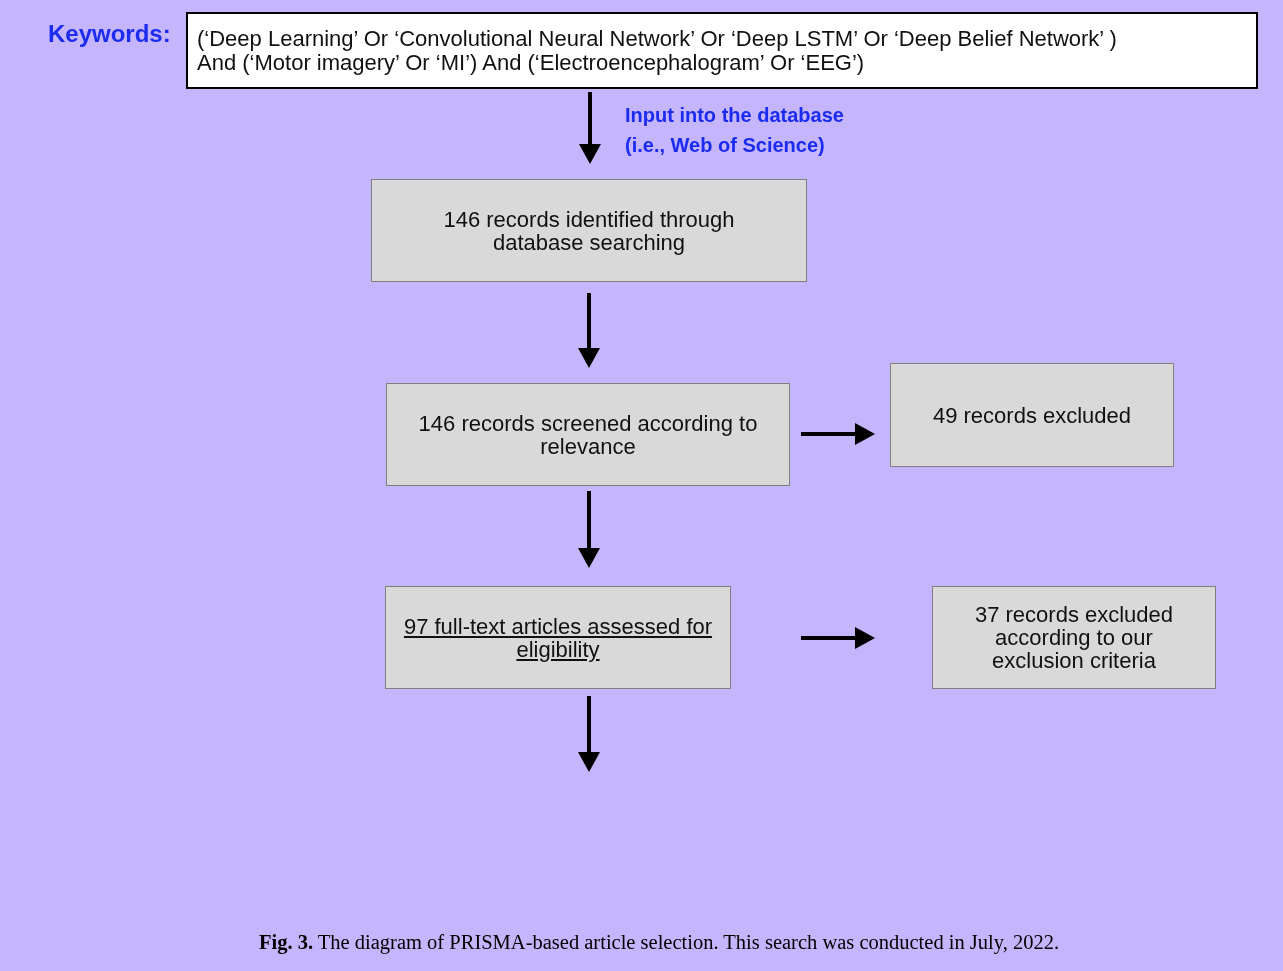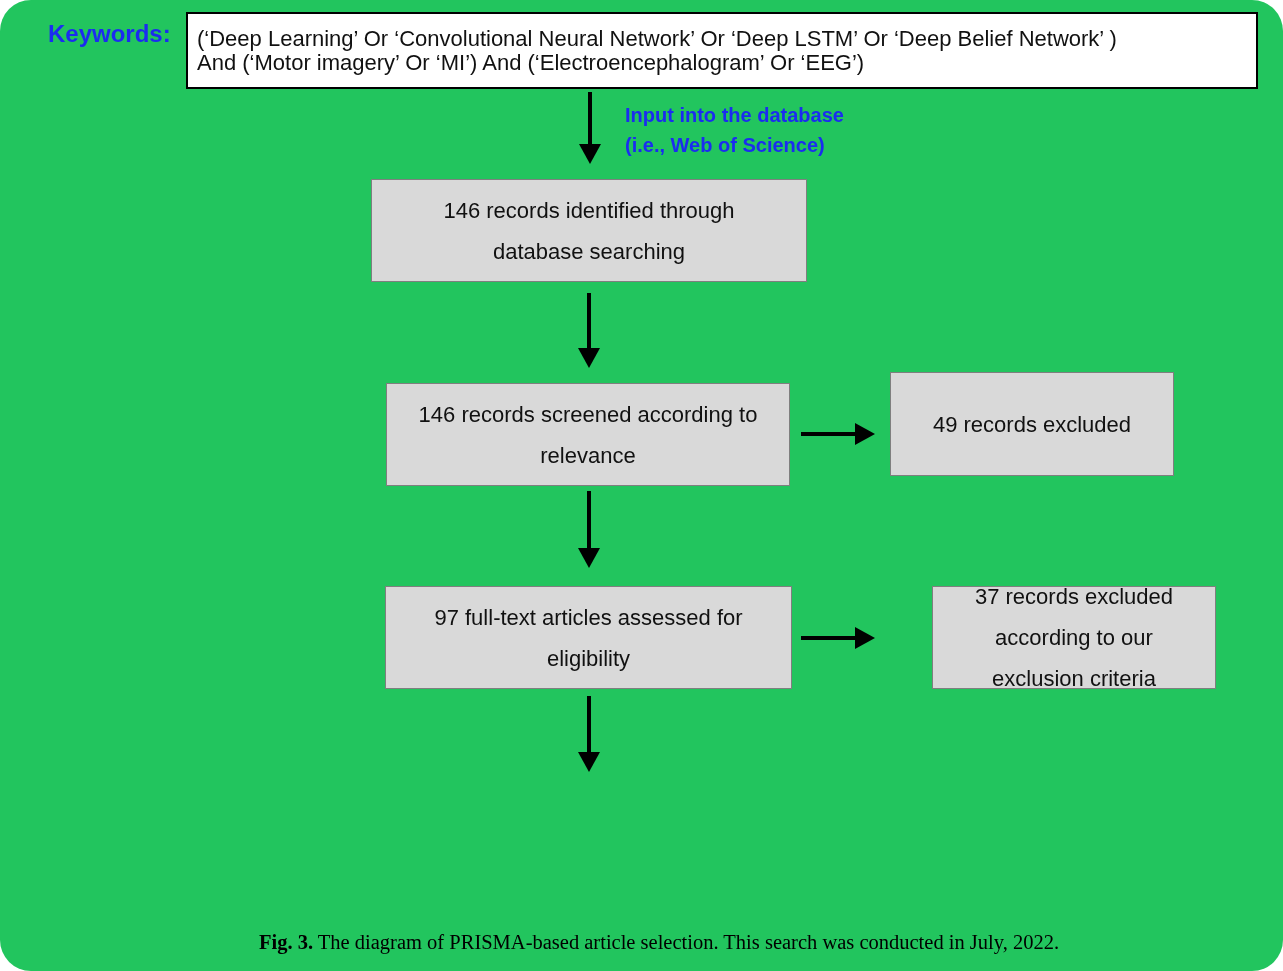--- a/index.html
+++ b/index.html
@@ -1,24 +1,23 @@
 <!DOCTYPE html>
 <html><head>
 <meta charset="utf-8">
 <style>
   html, body { margin: 0; padding: 0; background: #ffffff; }
   .page {
     position: relative;
     width: 1283px;
     height: 971px;
-    background: #22c55e;
+    background: #c4b5fd;
     font-family: "Liberation Sans", sans-serif;
     color: #1a1a1a;
     overflow: hidden;
-    border-radius: 31px;
   }
 
   
   .kw-label {
     position: absolute;
     left: 48px; top: 20px;
     font-size: 24px;
     font-weight: bold;
     color: #1b2cf0;
   }
@@ -53,29 +52,29 @@
   .fbox {
     position: absolute;
     box-sizing: border-box;
     background: #d9d9d9;
     border: 1.5px solid #7f7f7f;
     display: flex;
     align-items: center;
     justify-content: center;
     text-align: center;
     font-size: 22px;
-    line-height: 41px;
+    line-height: 23px;
     white-space: pre-line;
     color: #111111;
     padding: 0 6px;
   }
   .box-identified { left: 371px; top: 179px; width: 436px; height: 103px; }
   .box-screened   { left: 386px; top: 383px; width: 404px; height: 103px; }
-  .box-excl-1     { left: 890px; top: 372px; width: 284px; height: 104px; }
-  .box-fulltext   { left: 385px; top: 586px; width: 407px; height: 103px; }
+  .box-excl-1     { left: 890px; top: 363px; width: 284px; height: 104px; }
+  .box-fulltext   { left: 385px; top: 586px; width: 346px; height: 103px; text-decoration: underline; }
   .box-excl-2     { left: 932px; top: 586px; width: 284px; height: 103px; }
   .box-included   { left: 385px; top: 791px; width: 407px; height: 104px; }
 
   
   .arrow-v { position: absolute; width: 22px; }
   .arrow-v .shaft {
     position: absolute; left: 50%; top: 0;
     transform: translateX(-50%);
     width: 4px; height: calc(100% - 19px);
     background: #000000;

